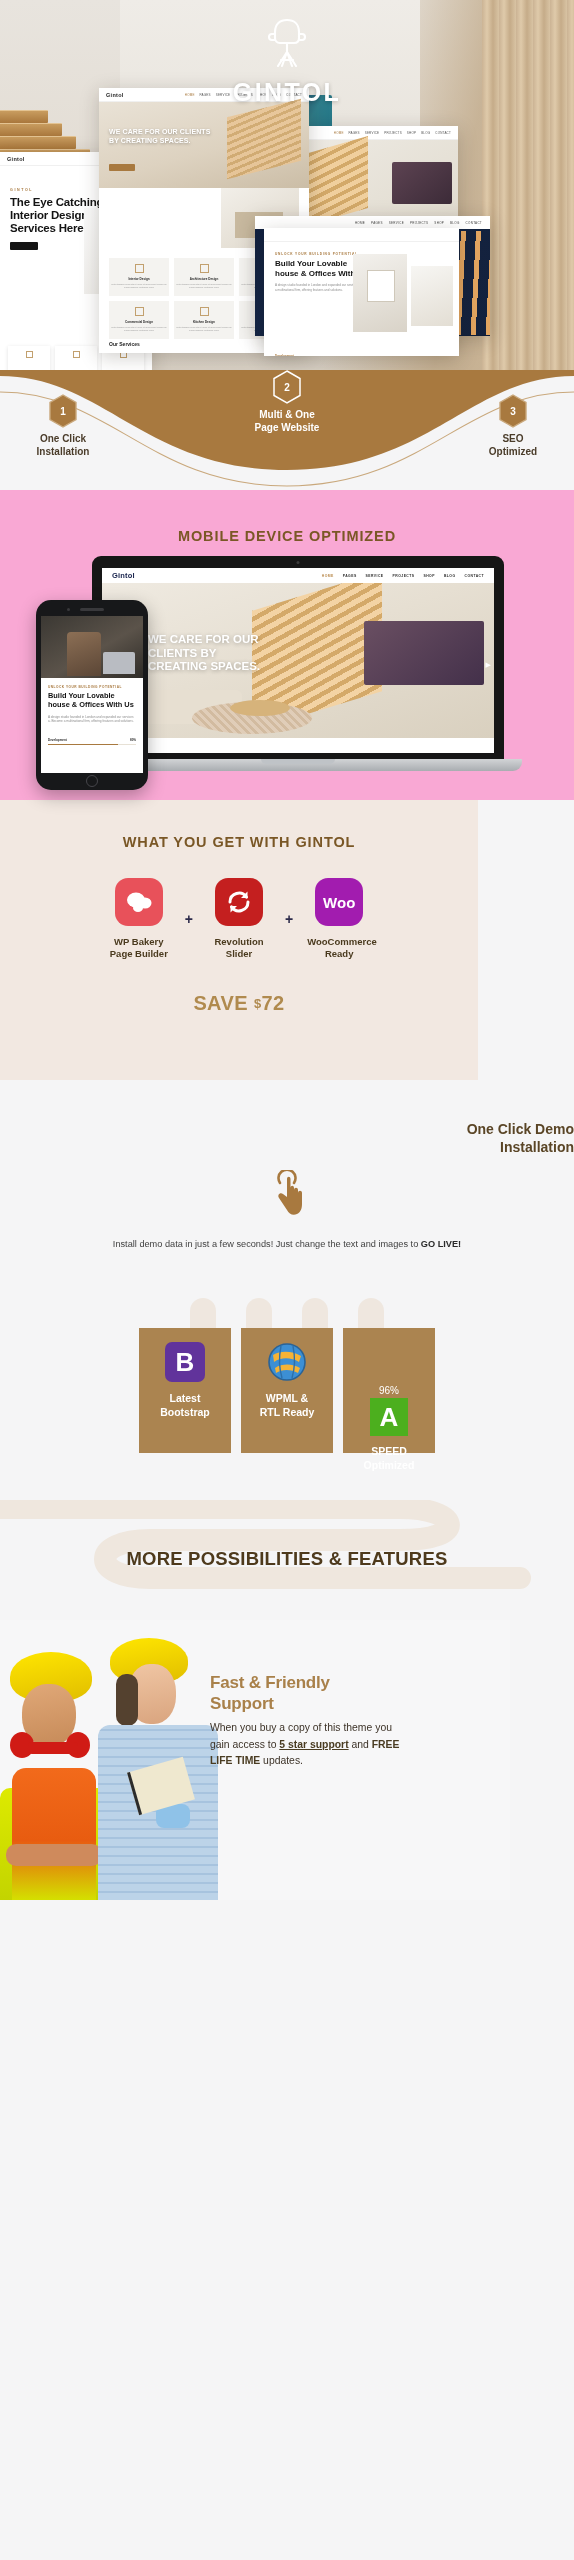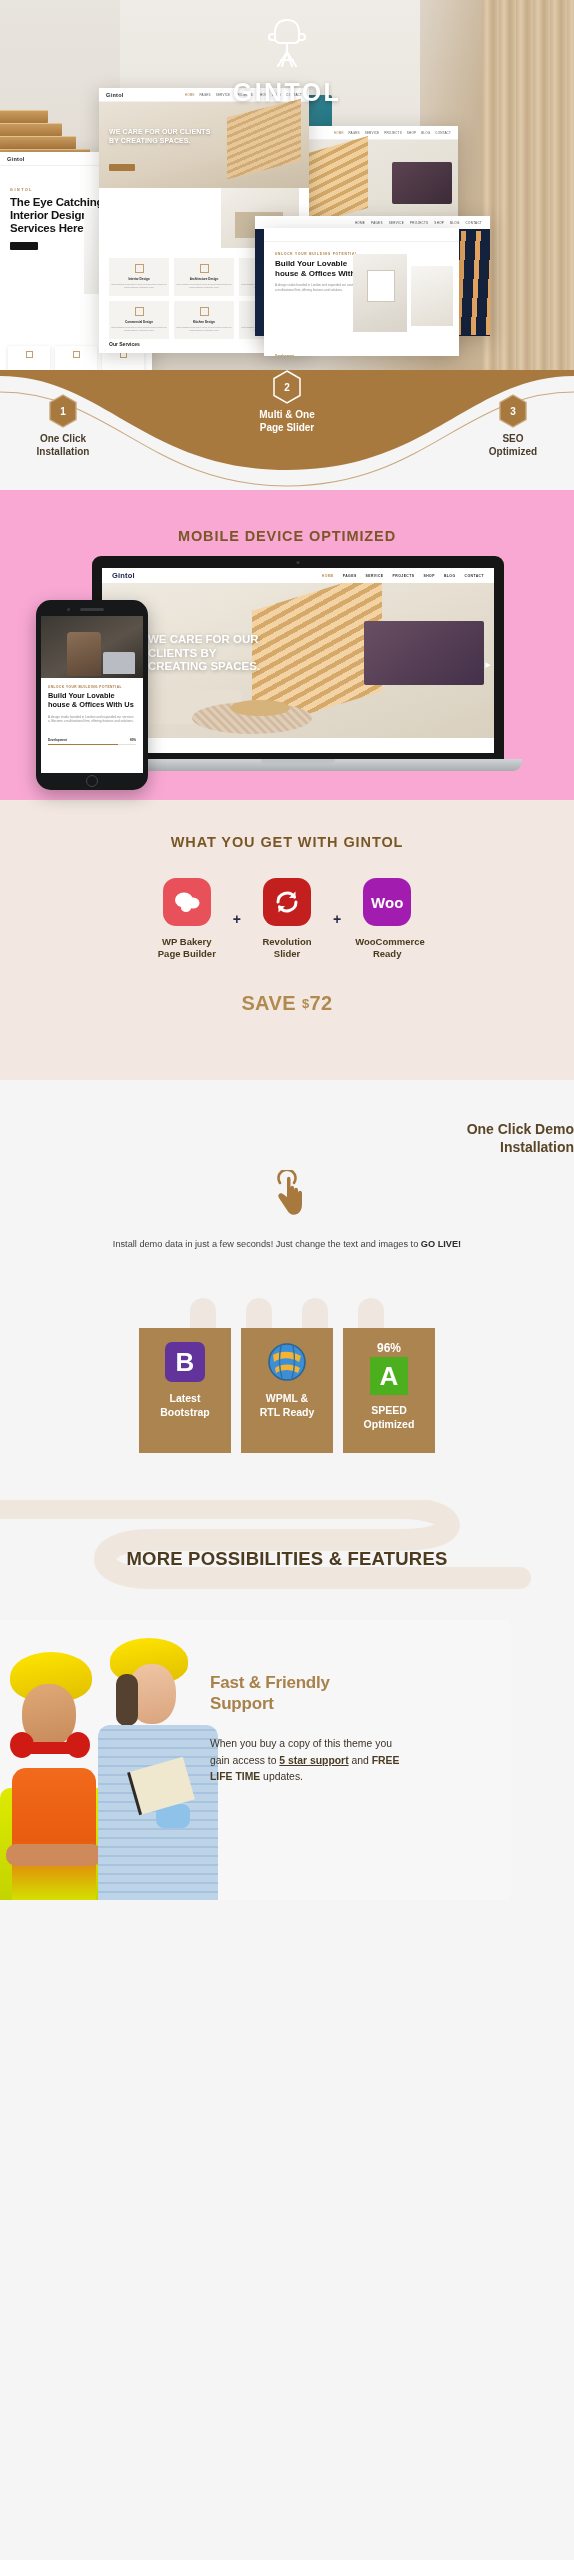--- a/index.html
+++ b/index.html
@@ -227,21 +227,21 @@
   .ph-img::before{content:"";position:absolute;right:8px;bottom:4px;width:32px;height:22px;background:#b9bcc2;border-radius:2px 2px 0 0;}
   .ph-body{padding:7px 7px;}
   .ph-eyebrow{font-size:3.2px;letter-spacing:.5px;color:#a8793f;font-weight:bold;}
   .ph-title{font-size:7.4px;line-height:8.8px;font-weight:bold;color:#131313;margin-top:3px;}
   .ph-p{font-size:3.1px;line-height:4.8px;color:#8d8d8d;margin-top:5px;}
   .ph-prow{display:flex;justify-content:space-between;font-size:3px;color:#2b2b2b;font-weight:bold;margin-top:14px;}
   .ph-line{height:1px;background:#e7e1d6;margin-top:2px;position:relative;}
   .ph-line i{position:absolute;left:0;top:0;height:1px;width:80%;background:#a8793f;}
 
   
-  .plugins { width:574px; height:280px; background:#f2e8e1; padding-top:34px; position:relative;}
+  .plugins { width:478px; height:280px; background:#f2e8e1; padding-top:34px; position:relative;}
   .premium { text-align:center; font-size:9.5px; color:#5a4526; margin-top:14px; }
   .plug-row { display:flex; align-items:center; justify-content:center; gap:14px; margin-top:28px; }
   .plug { width:64px; text-align:center; }
   .plug-ic { width:48px;height:48px;border-radius:13px;margin:0 auto;display:flex;align-items:center;justify-content:center; }
   .plug-name { font-size:9.5px; font-weight:bold; color:#4a3a1e; line-height:12px; margin-top:10px; }
   .plus { font-size:14px; font-weight:bold; color:#2c2a4a; }
   .save { text-align:center; font-size:20px; font-weight:bold; color:#b08a4e; margin-top:32px; letter-spacing:.4px;}
   .save .cur { font-size:13px; vertical-align:2px; }
 
   
@@ -249,21 +249,21 @@
   .demo-h { text-align:right; font-size:14px; font-weight:bold; color:#5a4526; line-height:18px;}
   .tap { text-align:center; margin-top:14px; }
   .demo-p { text-align:center; font-size:9.2px; line-height:13px; color:#3f3f3f; margin-top:16px; }
   .demo-p b { color:#2b2b2b; }
   .bars { position:absolute; left:0; right:0; top:218px; display:flex; justify-content:center; gap:30px; }
   .bar { width:26px; height:120px; background:#efe7df; border-radius:13px 13px 0 0; }
   .cards { position:absolute; left:0; right:0; top:248px; display:flex; justify-content:center; gap:10px; }
   .card { width:92px; height:125px; background:#ab8450; display:flex; flex-direction:column; align-items:center; padding-top:13px; }
   .card-ic { width:42px; height:42px; display:flex; align-items:center; justify-content:center; }
   .card-name { font-size:10.5px; font-weight:bold; color:#fff; line-height:13.5px; text-align:center; margin-top:9px;}
-  .pct { font-size:12px; color:#fff; font-weight:bold; margin-bottom:2px; }
+  .pct { font-size:10px; color:#fff; font-weight:normal; margin-bottom:2px;margin-top:44px; }
   .bs-ic{width:40px;height:40px;border-radius:7px;background:#61339b;color:#fff;font-size:26px;font-weight:bold;display:flex;align-items:center;justify-content:center;line-height:1;}
   .sp-ic{width:38px;height:38px;background:#4caf1e;color:#fff;font-size:26px;font-weight:bold;display:flex;align-items:center;justify-content:center;line-height:1;}
 
   
   .more { width:574px; height:120px; background:#f5f5f6; position:relative; overflow:hidden; }
   .more svg { position:absolute; inset:0; }
   .more-h { position:absolute; left:0; right:0; top:48px; text-align:center; font-size:18.5px; font-weight:bold; color:#4e3a1c; letter-spacing:.2px; }
 
   
   .support { width:510px; height:280px; background:#f7f7f8; position:relative; overflow:hidden; }
@@ -276,21 +276,21 @@
   .vest-a { position:absolute; left:-4px; bottom:0; width:108px; height:112px; background:linear-gradient(180deg,#ddea00,#c3d400); border-radius:10px 10px 0 0; }
   .ear { position:absolute; width:24px;height:26px;background:#d01b15;border-radius:50%; }
   .body-b { position:absolute; left:0; bottom:0; width:120px; height:175px;
     background:repeating-linear-gradient(0deg,#bcd3e8 0 7px,#a7c3de 7px 9px),
                repeating-linear-gradient(90deg,#cfe0ee 0 8px,#b2cae2 8px 11px);
     border-radius:12px 12px 0 0;}
   .glove { position:absolute; width:34px;height:24px;background:#8fc2e8;border-radius:8px; }
   .board { position:absolute; width:58px;height:44px;background:#efe8cf;transform:rotate(-16deg); border-left:3px solid #2b2b2b;}
   .sup-txt { position:absolute; left:210px; top:52px; width:200px; }
   .sup-h { font-size:17px; font-weight:bold; color:#a9814a; line-height:21px; letter-spacing:-.2px;}
-  .sup-p { font-size:10.4px; line-height:16.5px; color:#3d3328; margin-top:22px; }
+  .sup-p { font-size:10.4px; line-height:16.5px; color:#3d3328; margin-top:6px; }
   .sup-p b { color:#4a3c22; }
   .sup-p u { text-decoration:underline; }
 </style>
 </head>
 <body>
 
 <div class="hero">
   <div class="hero-bg"></div>
   <div class="hero-curtain"></div>
   <div class="hero-wall"></div>
@@ -471,21 +471,21 @@
 
   <div class="hexw" style="left:232px; top:0px; width:110px;">
     <div class="hex">
       <svg viewBox="0 0 30 34">
         <polygon points="15,1 28,8.5 28,25.5 15,33 2,25.5 2,8.5" fill="none" stroke="#ffffff" stroke-width="1.5"></polygon>
       </svg>
       <span style="color:#fff">2</span>
     </div>
     <div class="step-label" style="color:#ffffff">
       <div>Multi &amp; One</div>
-        <div>Page Slider</div>
+        <div>Page Website</div>
     </div>
   </div>
 
   <div class="hexw" style="left:458px; top:24px; width:110px;">
     <div class="hex">
       <svg viewBox="0 0 30 34">
         <polygon points="15,1 28,8.5 28,25.5 15,33 2,25.5 2,8.5" fill="#a8793f" stroke="#c9a87c" stroke-width="1.4"></polygon>
       </svg>
       <span style="color:#fff">3</span>
     </div>

